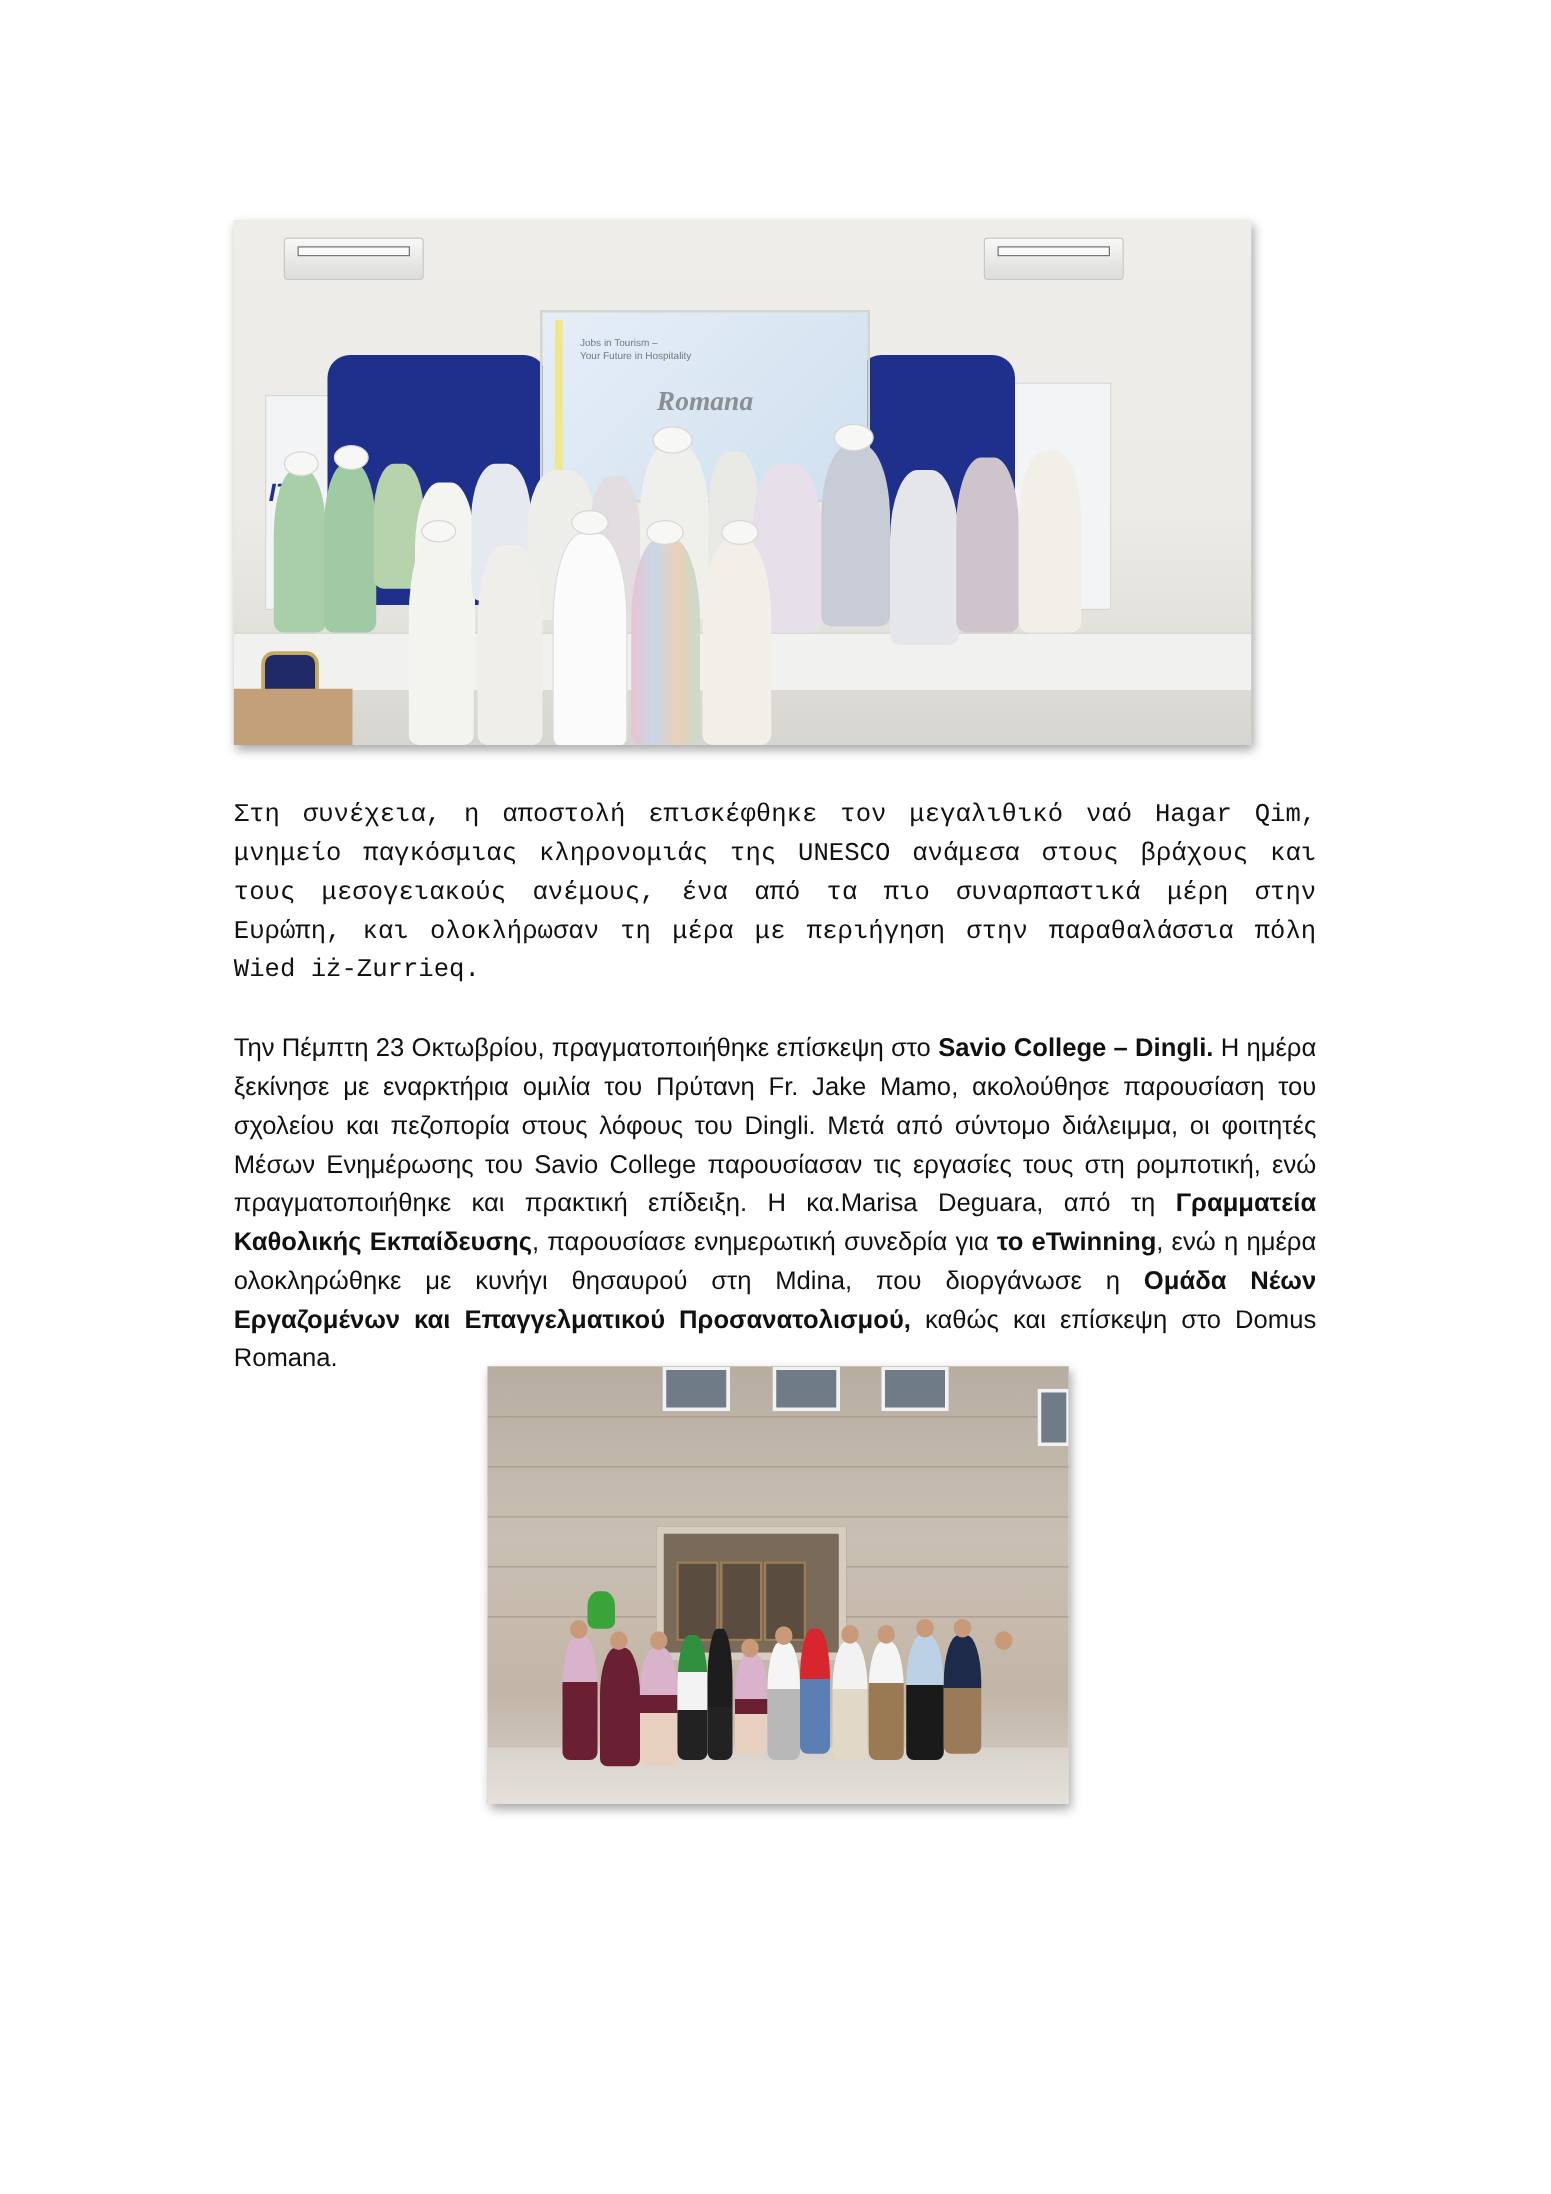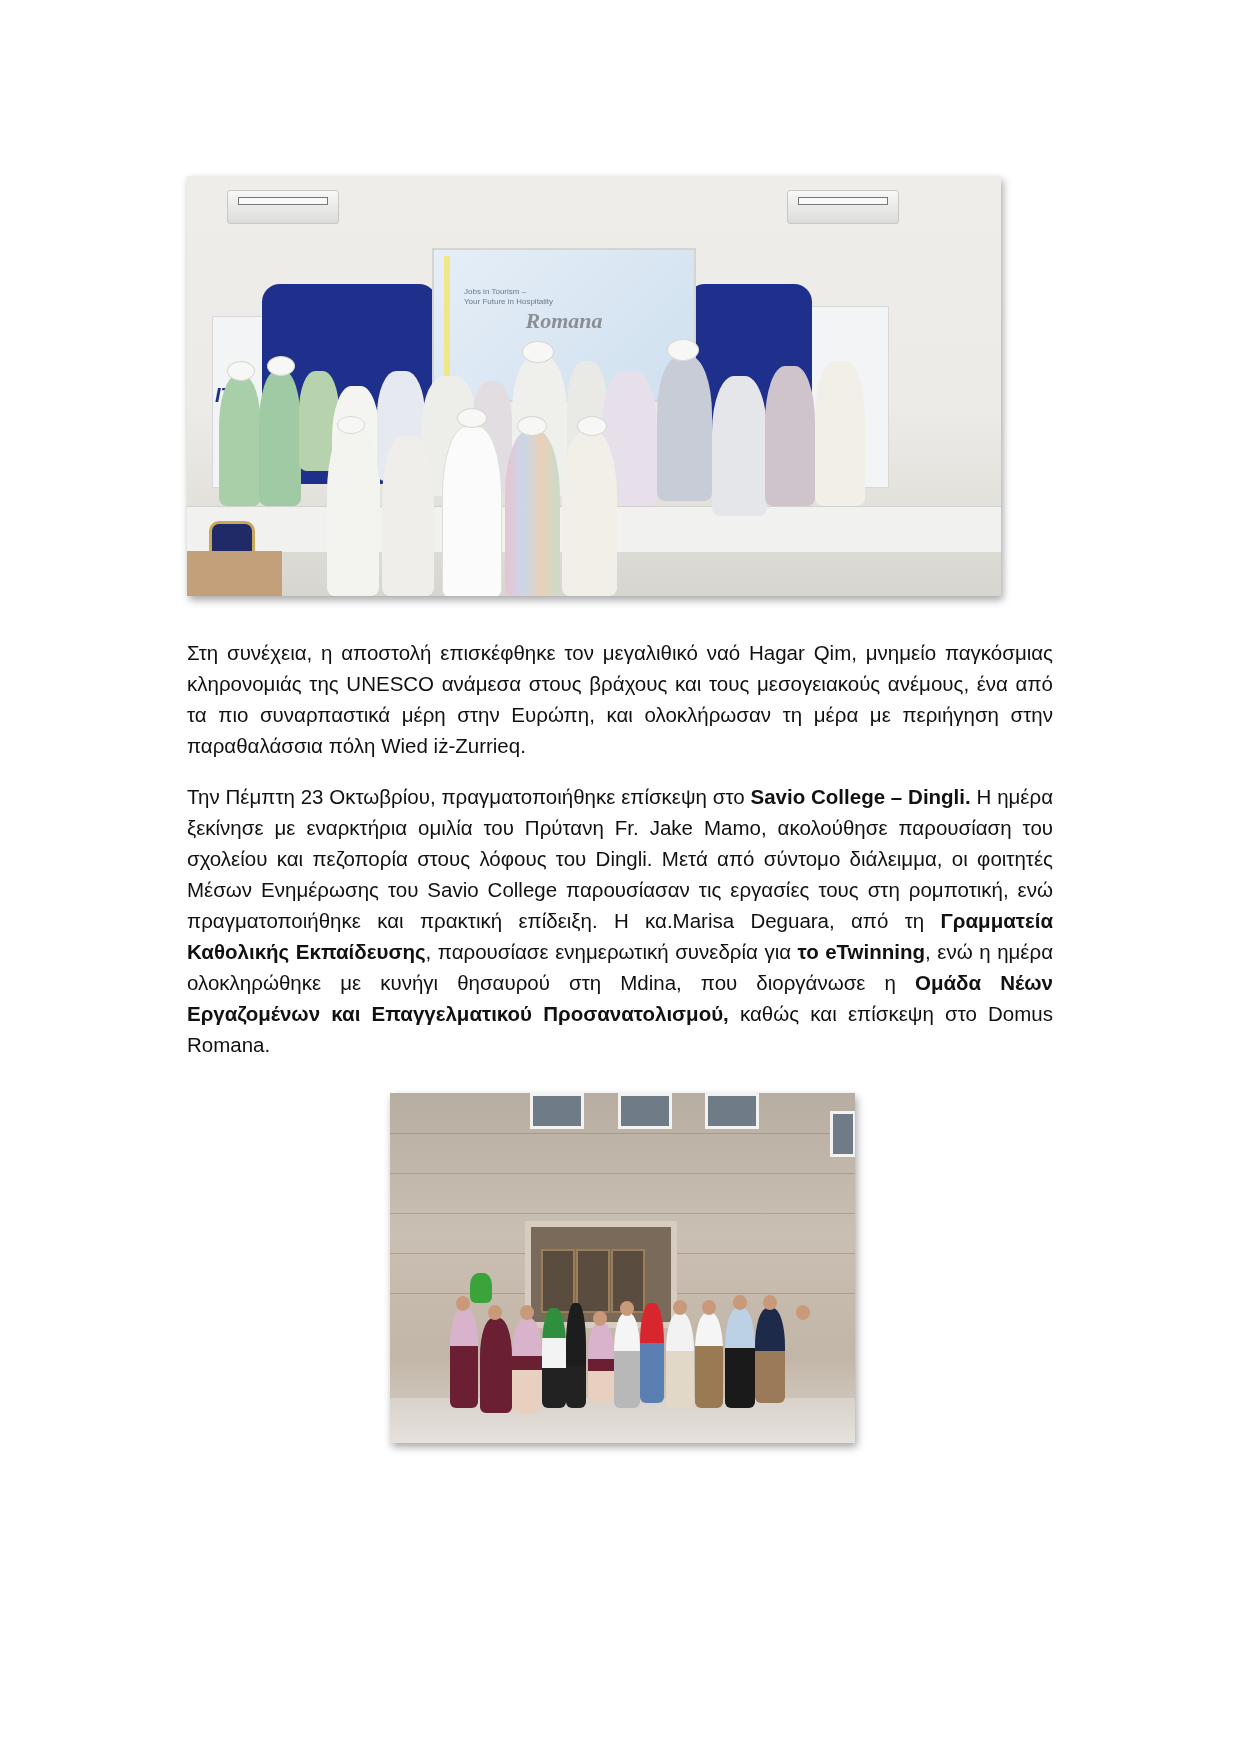--- a/index.html
+++ b/index.html
@@ -14,21 +14,21 @@
             background:linear-gradient(#eeede9 0%, #ecebe7 55%, #e5e4df 72%, #d6d5d0 100%); }
   #photo1 .ac { position:absolute; top:14px; width:110px; height:32px;
                 background:linear-gradient(#f8f8f6,#dcdcda); border:1px solid #c8c8c4; border-radius:3px; }
   #photo1 .ac::after { content:""; position:absolute; left:10px; right:10px; top:6px; height:6px;
                 border:1px solid #777; background:#fafafa; }
   #photo1 .backdrop { position:absolute; top:108px; height:200px; background:#1f2f8c; border-radius:18px 18px 0 0; }
   #photo1 .panel { position:absolute; background:#f3f4f6; border:1px solid #d8d8d8; }
   #photo1 .screen { position:absolute; left:245px; top:72px; width:260px; height:150px;
                     background:linear-gradient(135deg,#e6eef7,#cfe0ef); border:2px solid #d5d5d0; }
   #photo1 .screen .bar { position:absolute; left:10px; top:6px; width:6px; height:130px; background:#efe78a; }
-  #photo1 .screen .sub { position:absolute; left:30px; top:20px; font-size:8px; color:#6b7a8a; line-height:10px; white-space:pre;margin-top:17px; }
+  #photo1 .screen .sub { position:absolute; left:30px; top:20px; font-size:8px; color:#6b7a8a; line-height:10px; white-space:pre; }
   #photo1 .screen .welcome { position:absolute; left:0; right:0; top:58px; text-align:center;
                     font-family:"Liberation Serif","DejaVu Serif",serif; font-style:italic; font-weight:bold;
                     font-size:22px; color:#8a8f95; }
   #photo1 .stage { position:absolute; left:0; right:0; top:330px; height:45px; background:#f1f1ef; border-top:1px solid #d0d0cc; }
   #photo1 .logo { position:absolute; top:208px; font-size:20px; font-weight:bold; font-style:italic; color:#1f2f8c; }
   #photo1 .person { position:absolute; border-radius:40% 40% 8px 8px; }
   #photo1 .cap { position:absolute; border-radius:50%; background:#f7f7f5; border:1px solid #d7d7d2; }
   #photo1 .table { position:absolute; left:0; top:375px; width:95px; height:45px; background:#c4a07a; }
   #photo1 .chair { position:absolute; left:22px; top:345px; width:40px; height:40px; background:#1f2a66; border:3px solid #c8a85a; border-radius:10px 10px 2px 2px; }
 
@@ -40,22 +40,22 @@
   #photo2 .door { position:absolute; left:135px; top:128px; width:140px; height:95px; background:#7a6a59; border:6px solid #d6ccbf; }
   #photo2 .door .glass { position:absolute; top:22px; width:30px; height:60px; background:#5a4c3e; border:2px solid #9b7d5a; }
   #photo2 .steps { position:absolute; left:0; right:0; top:305px; height:45px; background:linear-gradient(#d8d2cb,#e6e1dc); }
   #photo2 .person { position:absolute; border-radius:40% 40% 6px 6px; }
   #photo2 .face { position:absolute; border-radius:50%; background:#c99a7a; }
 
   
   .para { position:absolute; left:187px; width:866px; font-size:20.5px; line-height:31px;
           text-align:justify; text-align-last:left; margin:0; }
   .para b { font-weight:bold; }
-  #para1 { top:637px; }
-  #para2 { top:781px; }
+  #para1 { top:637px;font-family:Liberation Mono, monospace; }
+  #para2 { top:823px; }
 </style>
 </head>
 <body>
 
 <div class="photo" id="photo1">
   <div class="ac" style="left:40px;"></div>
   <div class="ac" style="left:600px;"></div>
   <div class="panel" style="left:25px;top:140px;width:80px;height:170px;"></div>
   <div class="panel" style="left:620px;top:130px;width:80px;height:180px;"></div>
   <div class="backdrop" style="left:75px;width:175px;"></div>

